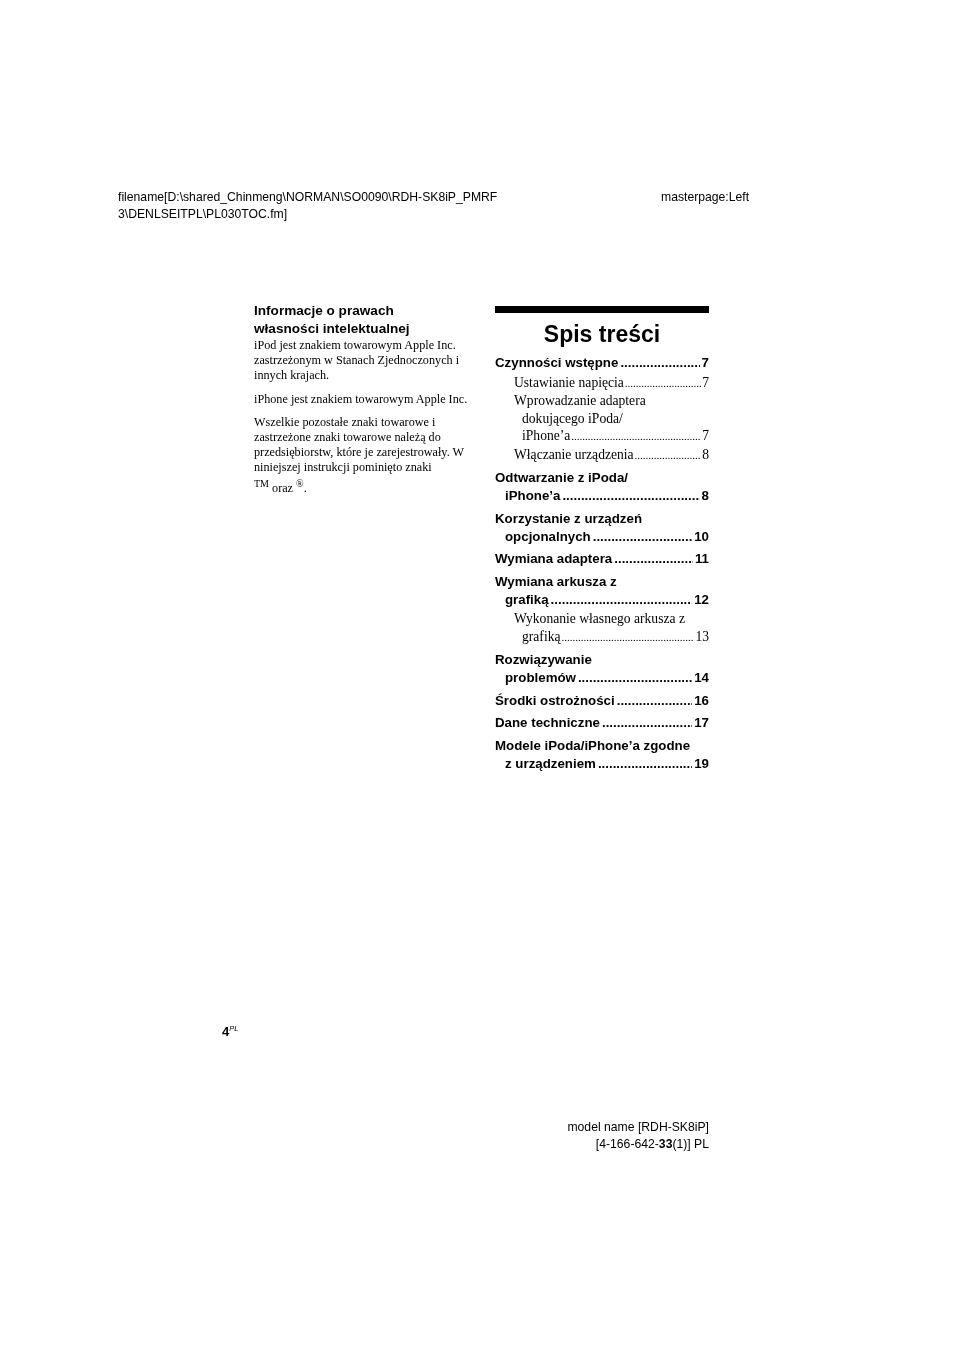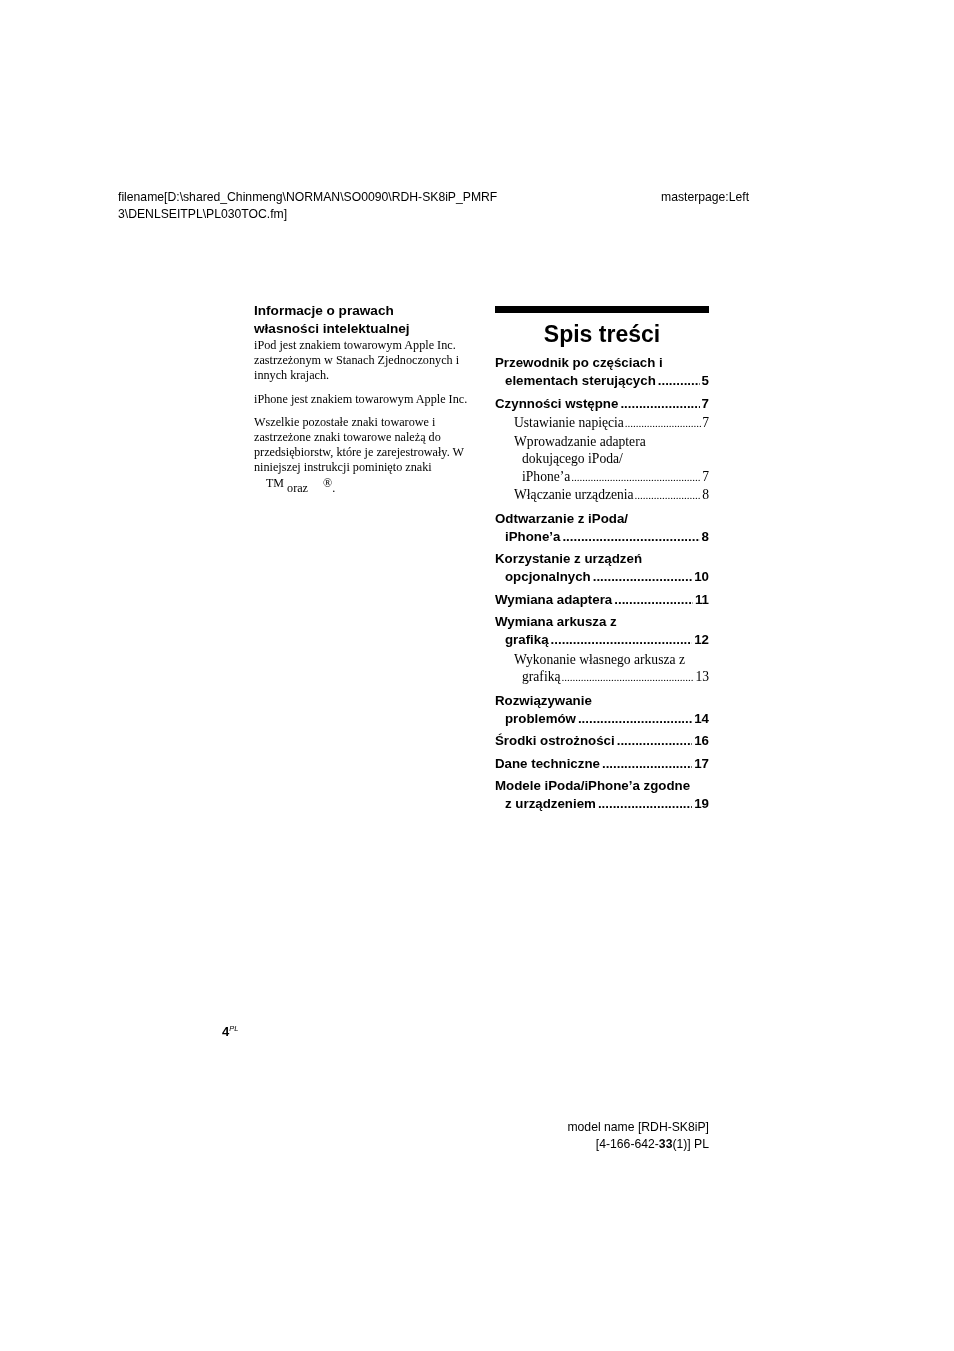--- a/index.html
+++ b/index.html
@@ -6,21 +6,21 @@
     body { width: 954px; height: 1351px; position: relative; overflow: hidden; color: #000; }
     .sans { font-family: "Liberation Sans", sans-serif; }
     .serif { font-family: "Liberation Serif", serif; }
 
     .hdr-file { position: absolute; left: 118px; top: 189px; font-size: 12.2px; line-height: 16.5px; }
     .hdr-master { position: absolute; left: 661px; top: 189px; font-size: 12.2px; line-height: 16.5px; }
 
     .left-col { position: absolute; left: 254px; top: 302px; width: 218px; }
     .left-col h3 { margin: 0; font-size: 13.6px; line-height: 18px; font-weight: bold; }
     .left-col p { margin: 0 0 6px 0; font-size: 12.2px; line-height: 15.2px; }
-    .left-col sup { font-size: 12px; margin-left: 12px; }
+    .left-col sup { font-size: 10px; }
 
     .right-col { position: absolute; left: 495px; top: 306px; width: 214px; }
     .rule { height: 7px; background: #000; width: 214px; }
     .toc-title { margin: 7px 0 6px 0; font-size: 23px; line-height: 28px; font-weight: bold; text-align: center; }
 
     .toc-main { font-size: 13.3px; line-height: 18px; font-weight: bold; margin-bottom: 4.5px; }
     .toc-main .line1 { display: block; }
     .toc-main .line2, .toc-main .single { display: flex; align-items: baseline; }
     .toc-main .line2 { padding-left: 10px; }
     .toc-main .dots, .toc-sub .dots { flex: 1; overflow: hidden; white-space: nowrap; margin: 0 2px; }
@@ -59,28 +59,20 @@
   <p class="serif" style="margin-top:8px">
     <span>Wszelkie pozostałe znaki towarowe i zastrzeżone znaki towarowe należą do przedsiębiorstw, które je zarejestrowały. W niniejszej instrukcji pominięto znaki</span><br>
     <sup>TM</sup><span> oraz </span><sup>®</sup><span>.</span>
   </p>
 </div>
 
 <div class="right-col">
   <div class="rule"></div>
   <div class="toc-title sans">Spis treści</div>
 
-  <div class="toc-main sans">
-    <span class="line1">Przewodnik po częściach i</span>
-    <span class="line2">
-        <span class="txt">elementach sterujących</span>
-        <span class="dots"></span>
-        <span>5</span>
-      </span>
-  </div>
 
   <div class="toc-main sans">
     <span class="single">
         <span class="txt">Czynności wstępne</span>
         <span class="dots"></span>
         <span>7</span>
       </span>
   </div>
   <div class="toc-sub serif">
     <div class="row">

